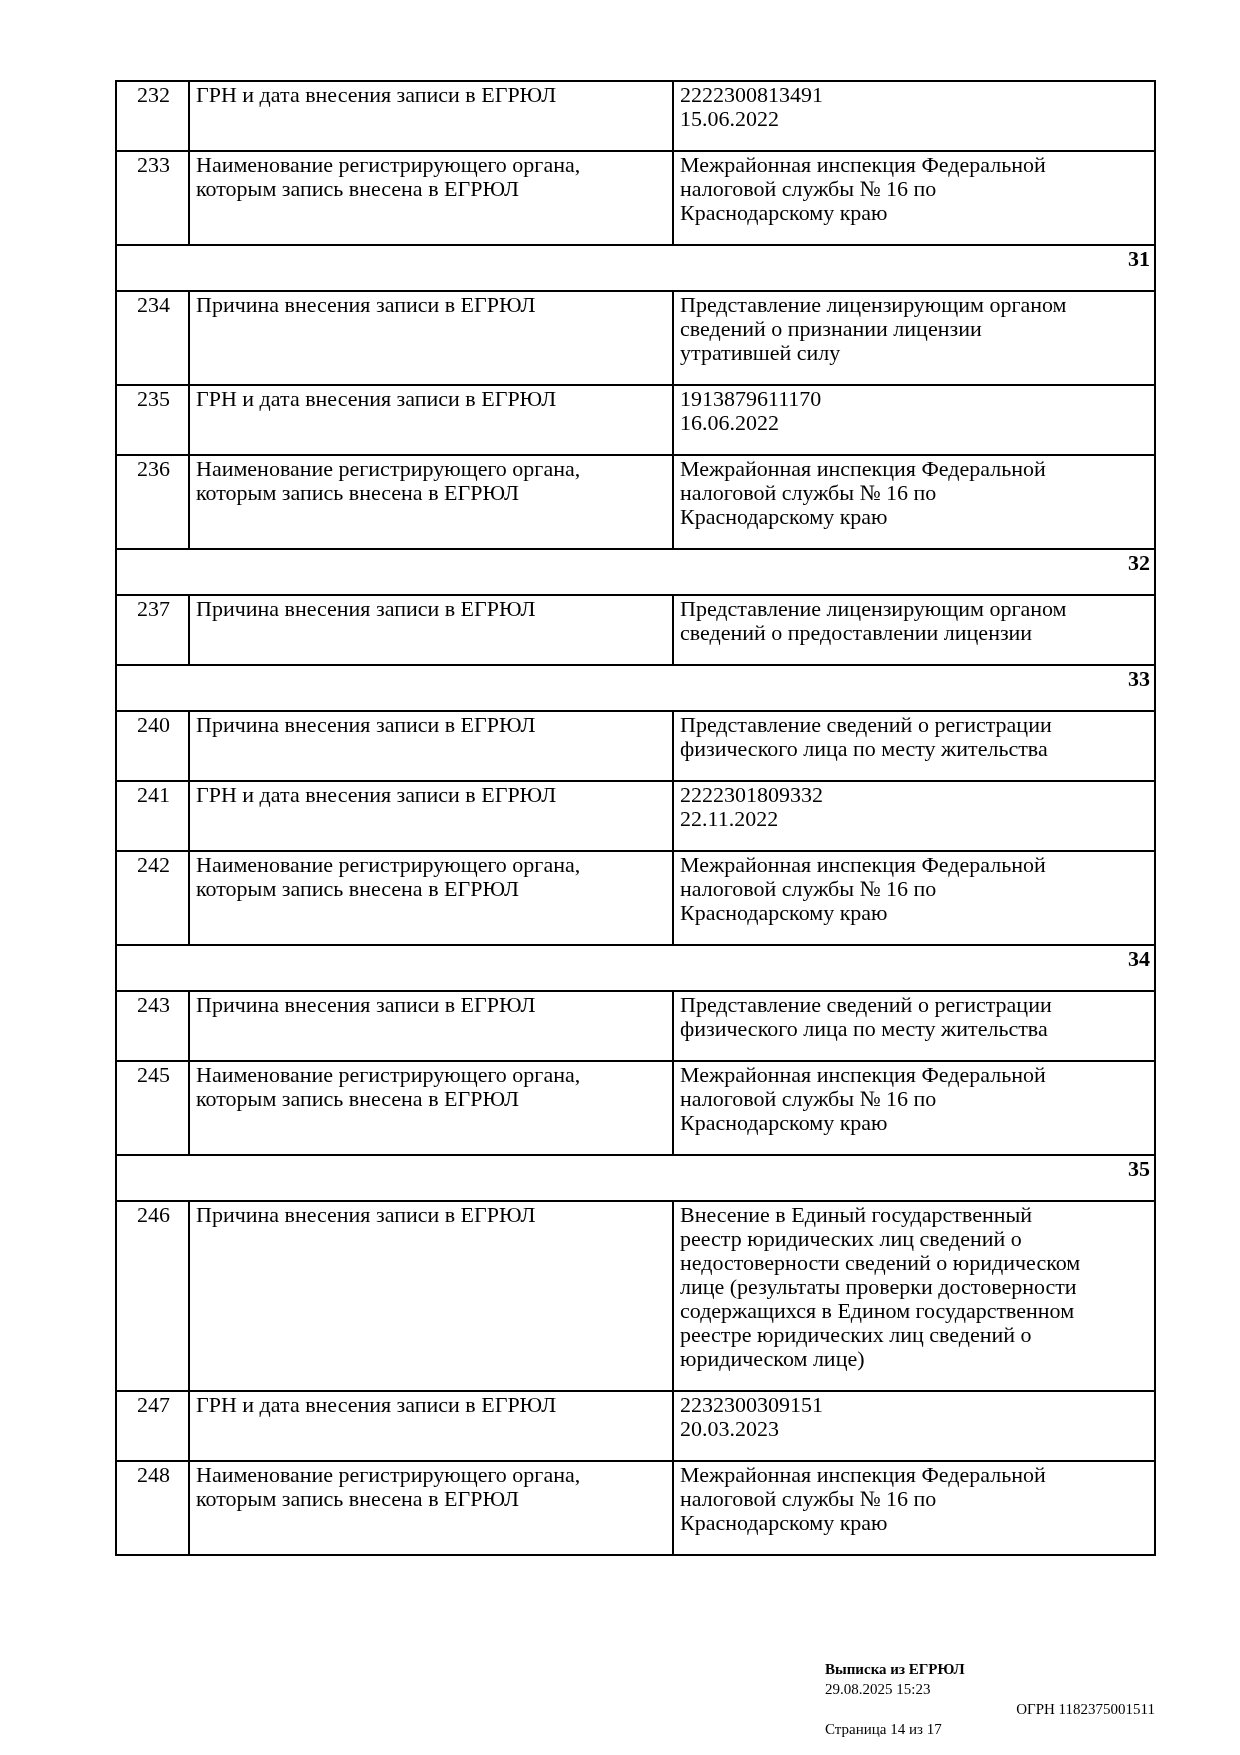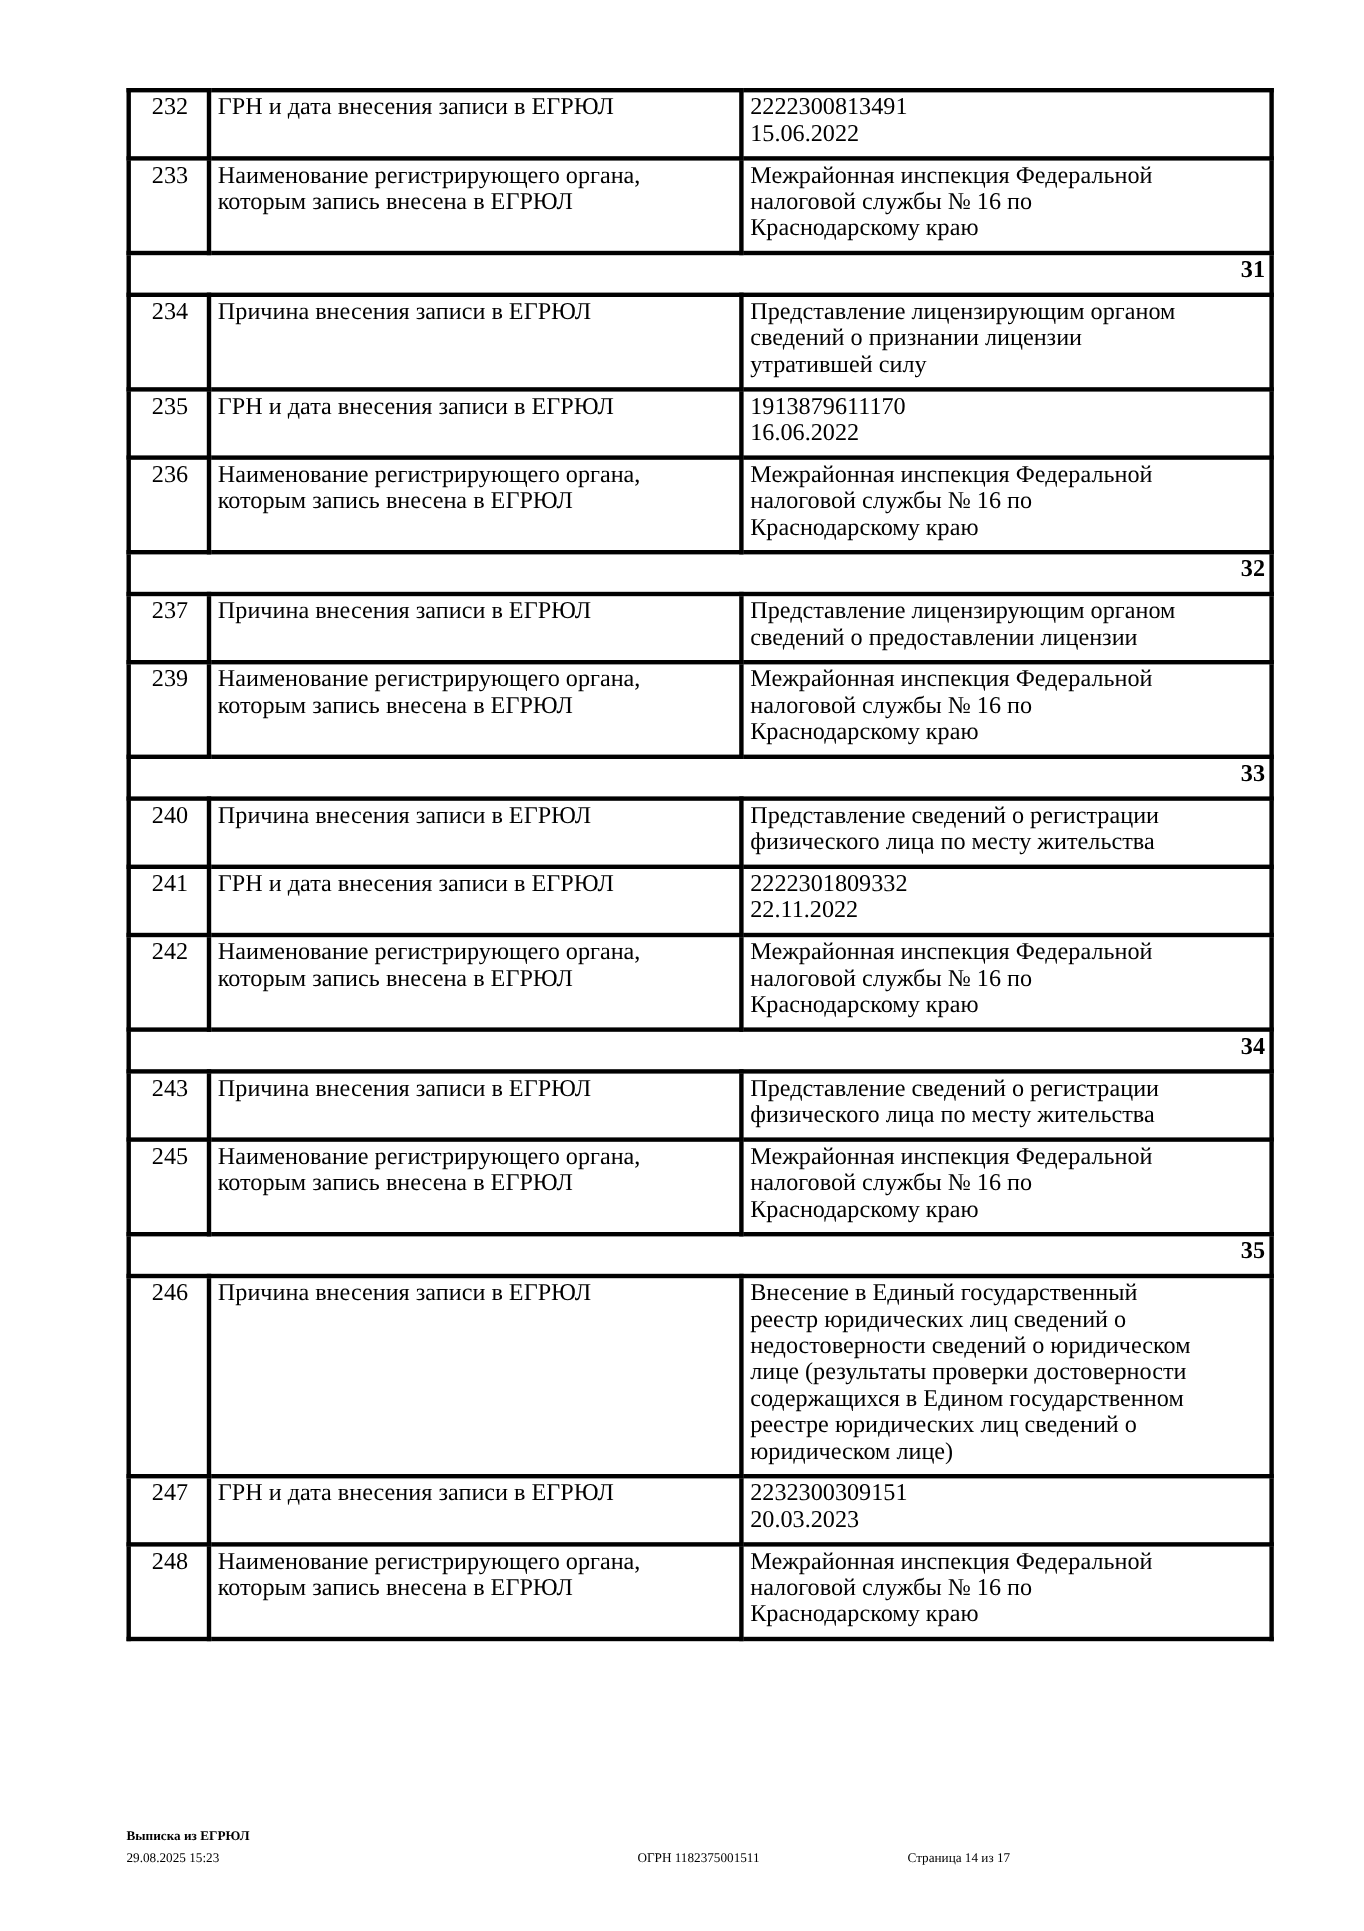--- a/index.html
+++ b/index.html
@@ -14,25 +14,25 @@
   }
   .doc-table {
     position: absolute;
     left: 115px;
     top: 80px;
     width: 1039px;
     border-collapse: collapse;
     table-layout: fixed;
   }
   .doc-table td {
-    border: 4px solid #000000;
+    border: 2px solid #000000;
     vertical-align: top;
     font-size: 22px;
     line-height: 24px;
-    padding: 1px 4px 9px 6px;
+    padding: 1px 4px 19px 6px;
     margin-top: 36px;
   }
   .num-cell {
     text-align: center;
     padding-left: 2px;
     padding-right: 2px;
   }
   .section-cell {
     text-align: right;
     font-weight: bold;
@@ -40,22 +40,23 @@
     padding-bottom: 1px;
   }
   .line { white-space: nowrap; }
   .footer {
     position: absolute;
     left: 115px;
     top: 1659px;
     width: 1040px;
     display: flex;
     align-items: flex-end;
-    font-size: 12px;
+    font-size: 15px;
     line-height: 20px;
+    flex-direction: column;
   }
   .footer-left { width: 330px; }
   .footer-title { font-weight: bold; }
   .footer-center { flex: 1; text-align: center; }
   .footer-right { width: 330px; text-align: left; }
 </style>
 </head>
 <body>
 
 <table class="doc-table">
@@ -130,32 +131,20 @@
         <td class="num-cell">237</td>
         <td>
           <div class="line">Причина внесения записи в ЕГРЮЛ</div>
         </td>
         <td>
           <div class="line">Представление лицензирующим органом</div>
           <div class="line">сведений о предоставлении лицензии</div>
         </td>
       </tr>
       <tr>
-        <td class="num-cell">239</td>
-        <td>
-          <div class="line">Наименование регистрирующего органа,</div>
-          <div class="line">которым запись внесена в ЕГРЮЛ</div>
-        </td>
-        <td>
-          <div class="line">Межрайонная инспекция Федеральной</div>
-          <div class="line">налоговой службы № 16 по</div>
-          <div class="line">Краснодарскому краю</div>
-        </td>
-      </tr>
-      <tr>
         <td colspan="3" class="section-cell">33</td>
       </tr>
       <tr>
         <td class="num-cell">240</td>
         <td>
           <div class="line">Причина внесения записи в ЕГРЮЛ</div>
         </td>
         <td>
           <div class="line">Представление сведений о регистрации</div>
           <div class="line">физического лица по месту жительства</div>

